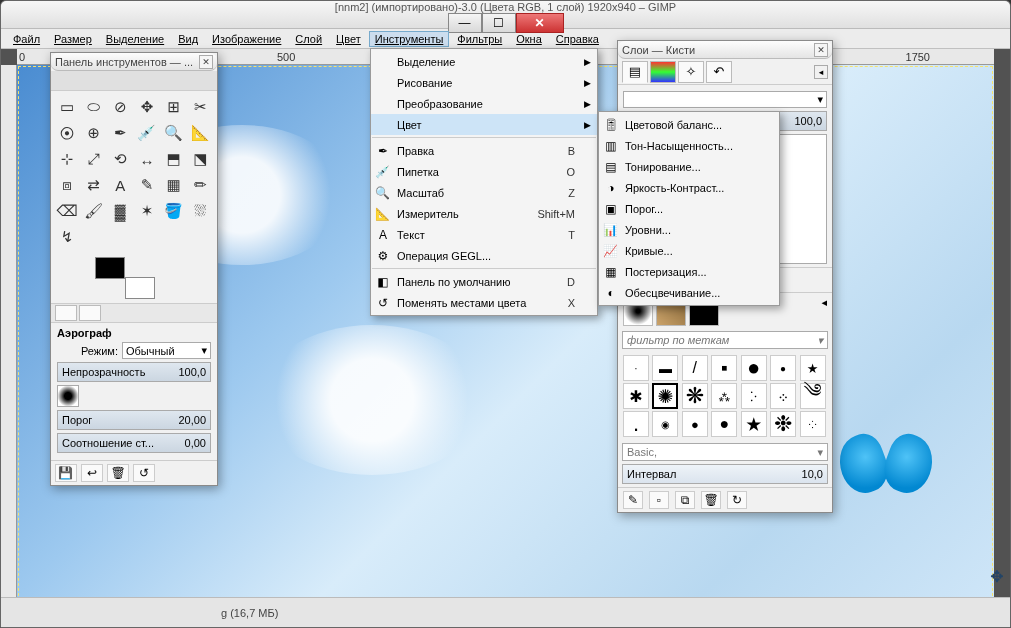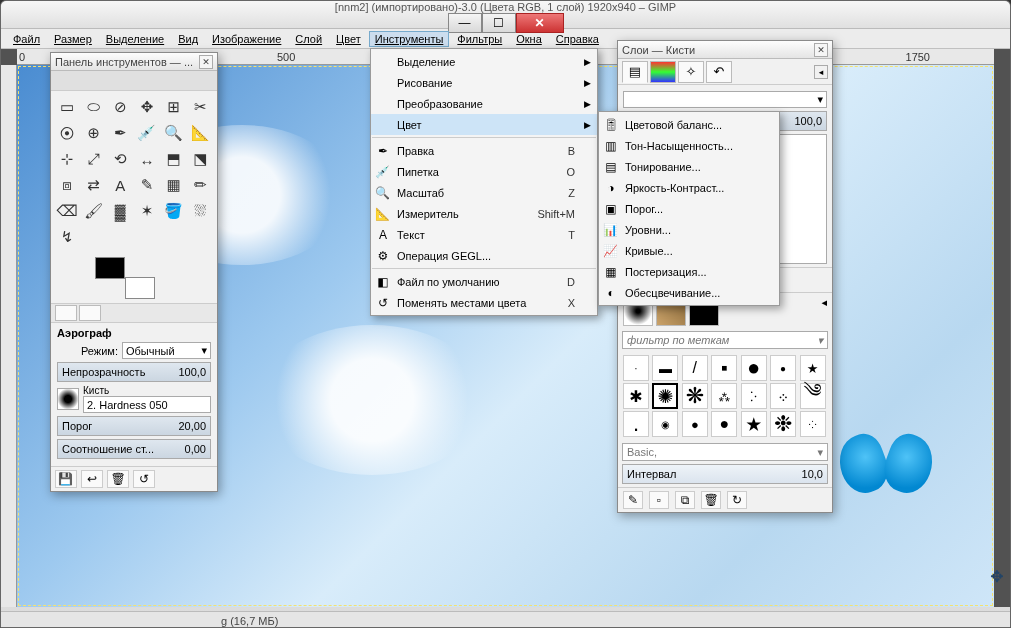--- a/index.html
+++ b/index.html
@@ -27,26 +27,26 @@
 .ruler-h { position: absolute; top: 0; left: 16px; right: 16px; height: 16px; background: #e8e8e8; border-bottom: 1px solid #999; font-size: 9px; color: #333; overflow: hidden; }
 .ruler-h span { position: absolute; top: 2px; }
 .ruler-v { position: absolute; top: 16px; left: 0; width: 16px; bottom: 0; background: #e8e8e8; border-right: 1px solid #999; }
 .canvas { position: absolute; top: 16px; left: 16px; right: 16px; bottom: 0; background: linear-gradient(135deg,#4a8cd1 0%, #9dc9ef 35%, #d8ecfa 55%, #b8d8f0 80%, #cfe6f8 100%); outline: 1px dashed #f7e26b; outline-offset: -2px; overflow: hidden; }
 .cloud { position: absolute; background: radial-gradient(circle, rgba(255,255,255,0.9) 30%, rgba(255,255,255,0) 70%); border-radius: 50%; }
 .butterfly { position: absolute; right: 60px; top: 370px; width: 96px; height: 80px; }
 .butterfly::before, .butterfly::after { content:""; position: absolute; width: 46px; height: 58px; background: radial-gradient(circle at 60% 40%, #4fc3f7, #0288d1 70%); border-radius: 60% 40% 50% 50%; }
 .butterfly::before { left: 2px; transform: rotate(-20deg); }
 .butterfly::after { right: 2px; transform: scaleX(-1) rotate(-20deg); }
 
-.statusbar { position: absolute; left: 0; right: 0; bottom: 0; height: 16px; background: #e5e5e5; border-top: 1px solid #bbb; display: flex; align-items: flex-end; padding: 0 10px 0 220px; color: #444; }
+.statusbar { position: absolute; left: 0; right: 0; bottom: 0; height: 30px; background: #e5e5e5; border-top: 1px solid #bbb; display: flex; align-items: center; padding: 0 10px 0 220px; color: #444; }
 .nav-cross { position:absolute; right:4px; bottom:22px; width:18px; height:18px; display:flex; align-items:center; justify-content:center; color:#246; font-size:16px; }
 
 
 .panel { position: absolute; background: #f1f1f1; border: 1px solid #8a8a8a; box-shadow: 2px 3px 10px rgba(0,0,0,0.35); }
-.panel-title { height: 18px; background: linear-gradient(#fdfdfd,#e4e4e4); border-bottom: 1px solid #bbb; display: flex; align-items: center; padding: 0 4px; font-size: 10px; color: #444; }
+.panel-title { height: 18px; background: linear-gradient(#fdfdfd,#e4e4e4); border-bottom: 1px solid #bbb; display: flex; align-items: center; padding: 0 4px; font-size: 10px; color: #444; border-radius: 7px; }
 .panel-title .x { margin-left: auto; border: 1px solid #aaa; width: 14px; height: 14px; display: flex; align-items: center; justify-content: center; font-size: 9px; background: #f5f5f5; }
 
 
 #toolbox { top: 52px; left: 50px; width: 168px; }
 .wilber-strip { height: 20px; background: #e0e0e0; border-bottom: 1px solid #ccc; }
 .tools-grid { display: grid; grid-template-columns: repeat(6, 1fr); gap: 2px; padding: 4px; }
 .tool { width: 24px; height: 24px; display: flex; align-items: center; justify-content: center; border: 1px solid transparent; font-size: 15px; color: #333; }
 .fgbg { height: 42px; position: relative; margin: 4px 0 4px 44px; width: 60px; }
 .fgbg .fg { position: absolute; width: 30px; height: 22px; background: #000; border: 1px solid #888; top: 0; left: 0; }
 .fgbg .bg { position: absolute; width: 30px; height: 22px; background: #fff; border: 1px solid #888; bottom: 0; right: 0; }
@@ -198,26 +198,20 @@
           <span>Обычный</span>
           <span>▾</span>
         </div>
     </div>
     <div class="slider-row">
       <span>Непрозрачность</span>
       <span>100,0</span>
     </div>
     <div class="row">
       <span style="width:22px;height:22px;border:1px solid #aaa;background:radial-gradient(circle,#000 25%,#fff 75%)"></span>
-      <div style="flex:1">
-        <div style="font-size:10px">Кисть</div>
-        <div class="field">
-            <span>2. Hardness 050</span>
-          </div>
-      </div>
     </div>
     <div class="slider-row">
       <span>Порог</span>
       <span>20,00</span>
     </div>
     <div class="slider-row">
       <span>Соотношение ст...</span>
       <span>0,00</span>
     </div>
   </div>
@@ -356,21 +350,21 @@
       <span>Текст</span>
       <span class="sc">T</span>
     </div>
     <div class="mi">
       <span class="ic">⚙</span>
       <span>Операция GEGL...</span>
     </div>
     <hr>
     <div class="mi">
       <span class="ic">◧</span>
-      <span>Файл по умолчанию</span>
+      <span>Панель по умолчанию</span>
       <span class="sc">D</span>
     </div>
     <div class="mi">
       <span class="ic">↺</span>
       <span>Поменять местами цвета</span>
       <span class="sc">X</span>
     </div>
   </div>
 
 <div class="menu" id="menu-color">

